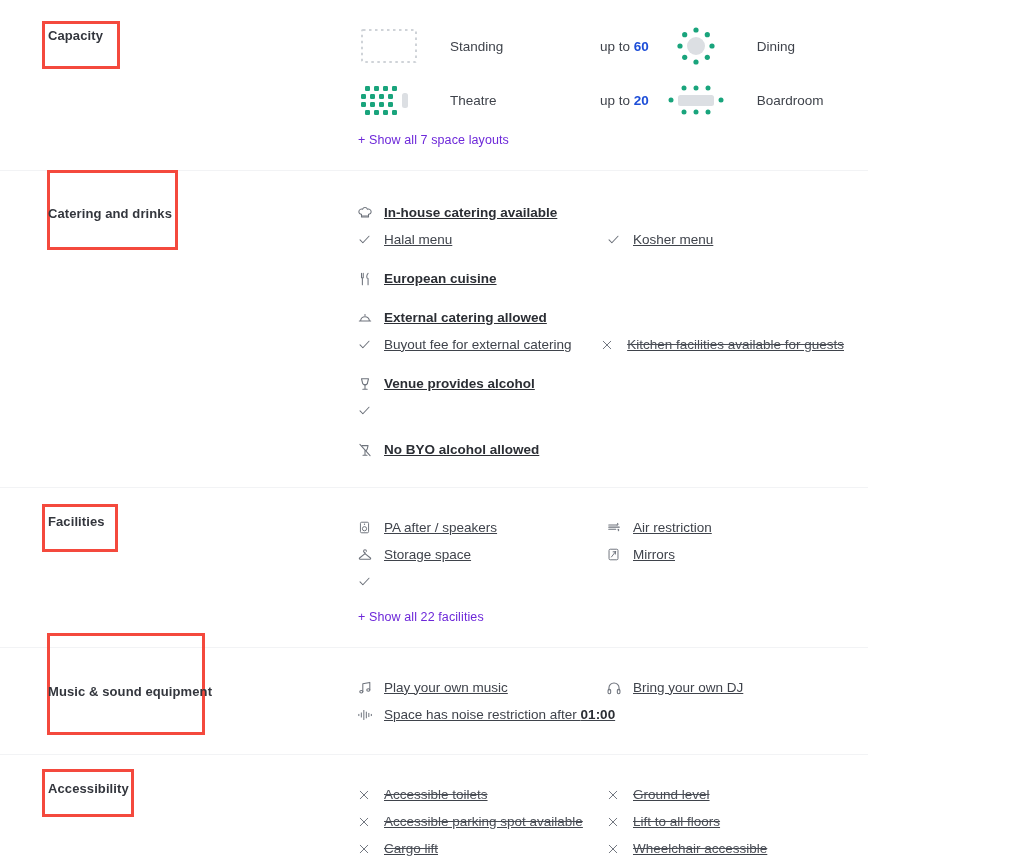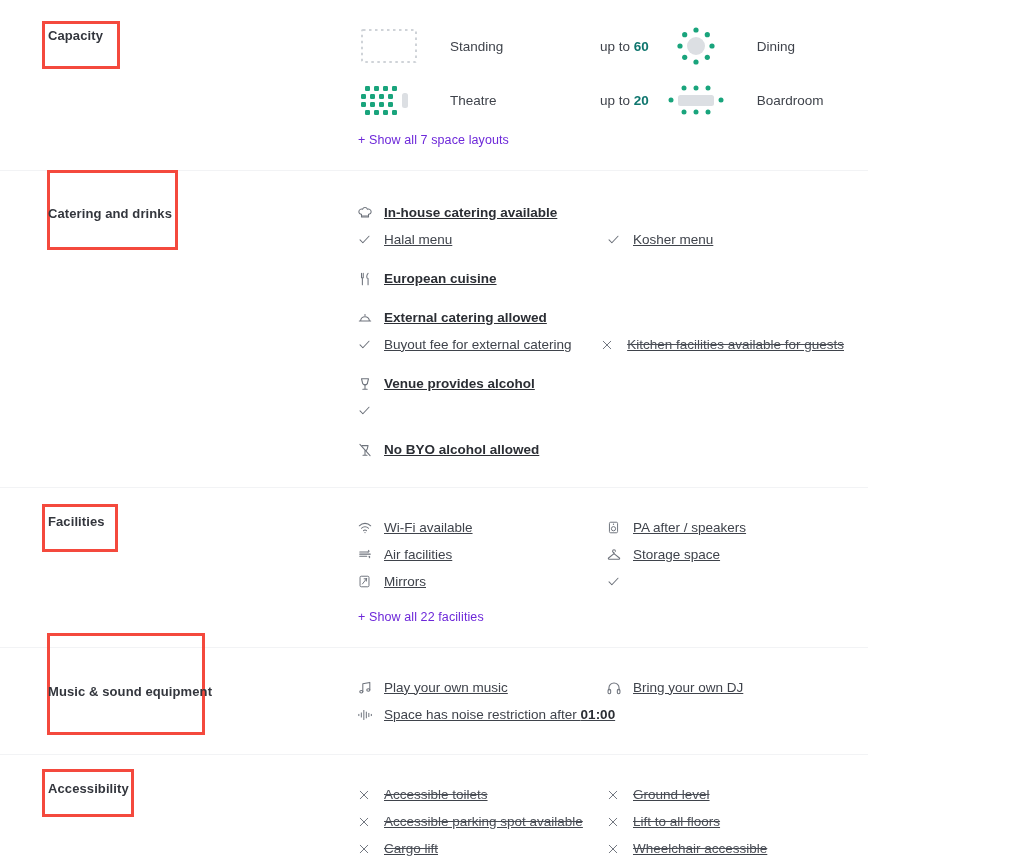--- a/index.html
+++ b/index.html
@@ -89,21 +89,21 @@
     width: 62px; flex: 0 0 62px;
     height: 36px;
     display: flex; align-items: center; justify-content: center;
   }
   .cap-name {
     font-size: 13.5px; color: #3f434b;
     width: 150px; flex: 0 0 150px;
     margin-left: 30px;
   }
   .cap-val { font-size: 13.5px; color: #3f434b; white-space: nowrap; }
-  .cap-val b { font-weight: bold; color: #0f766e; }
+  .cap-val b { font-weight: bold; color: #1d4ed8; }
 
   
   .showall {
     font-size: 12.5px;
     font-weight: normal;
     color: #6d28d9;
     letter-spacing: .1px;
     cursor: pointer;
     display: inline-block;
   }
@@ -323,46 +323,37 @@
   <div class="section" style="padding-top:26px;padding-bottom:22px;">
     <div class="section-label-cell">
       <div class="hl" style="left:-6px;top:-10px;width:76px;height:48px;"></div>
       <div class="section-title">Facilities</div>
     </div>
     <div class="section-body">
       <div class="grid2">
 
         <div class="row-item">
           <span class="ico">
-              <svg width="14" height="14" viewBox="0 0 16 16" fill="none" stroke="#6e737c" stroke-width="1.2" stroke-linecap="round">
-                <path d="M1.5 5.5a9 9 0 0 1 13 0M4 8.3a5.5 5.5 0 0 1 8 0M6.3 11a2.4 2.4 0 0 1 3.4 0"></path>
-                <circle cx="8" cy="13.2" r=".7" fill="#6e737c" stroke="none"></circle>
-              </svg>
-            </span>
-          <span class="txt">Wi-Fi available</span>
-        </div>
-        <div class="row-item">
-          <span class="ico">
               <svg width="13" height="13" viewBox="0 0 16 16" fill="none" stroke="#6e737c" stroke-width="1.2" stroke-linejoin="round">
                 <rect x="3" y="1.5" width="10" height="13" rx="1.5"></rect>
                 <circle cx="8" cy="9.5" r="2.6"></circle>
                 <circle cx="8" cy="4" r=".8" fill="#6e737c" stroke="none"></circle>
               </svg>
             </span>
           <span class="txt">PA after / speakers</span>
         </div>
 
         <div class="row-item">
           <span class="ico">
               <svg width="14" height="14" viewBox="0 0 16 16" fill="none" stroke="#6e737c" stroke-width="1.2" stroke-linecap="round">
                 <path d="M2 4.5h9.5M2 7h12M2 9.5h8"></path>
                 <path d="M12.5 9.5c1 0 1.3 1.2.4 1.7M11.5 4.5c1.2 0 1.5-1.3.5-1.8"></path>
               </svg>
             </span>
-          <span class="txt">Air facilities</span>
+          <span class="txt">Air restriction</span>
         </div>
         <div class="row-item">
           <span class="ico">
               <svg width="14" height="14" viewBox="0 0 16 16" fill="none" stroke="#6e737c" stroke-width="1.2" stroke-linecap="round" stroke-linejoin="round">
                 <path d="M8 6.5V5.2a1.6 1.6 0 1 1 1.6-1.6"></path>
                 <path d="M8 6.5 1.8 11.4a.8.8 0 0 0 .5 1.4h11.4a.8.8 0 0 0 .5-1.4z"></path>
               </svg>
             </span>
           <span class="txt">Storage space</span>
         </div>

